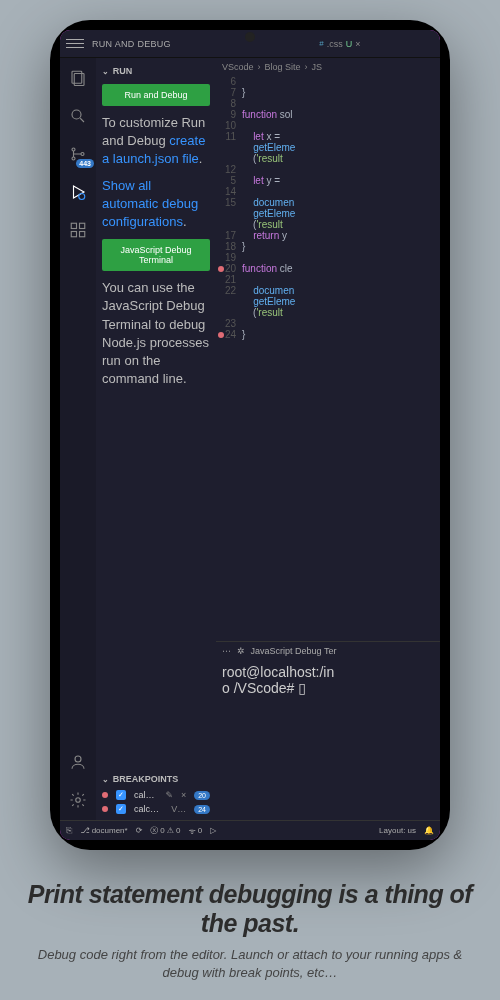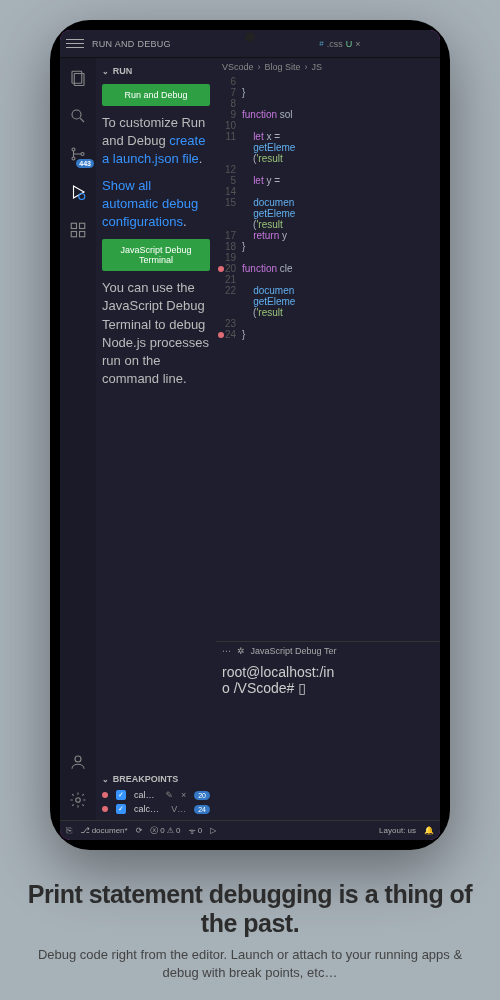--- a/index.html
+++ b/index.html
@@ -45,21 +45,21 @@
 .gutter { width: 26px; text-align: right; padding-right: 6px; color: #555; position: relative; }
 .bp-marker { position: absolute; left: 2px; top: 3px; width: 6px; height: 6px; border-radius: 50%; background: #e06c75; }
 .code-text { white-space: pre; color: #abb2bf; }
 .kw { color: #c678dd; }
 .fn { color: #61afef; }
 .str { color: #98c379; }
 .terminal-hdr { padding: 4px 6px; font-size: 9px; color: #aaa; border-top: 1px solid #333; display: flex; align-items: center; gap: 6px; }
 .terminal { padding: 4px 6px; font-family: Menlo, monospace; font-size: 14px; color: #ccc; height: 160px; }
 .statusbar { height: 20px; background: #1e1e2e; border-top: 1px solid #333; display: flex; align-items: center; padding: 0 6px; gap: 8px; font-size: 8px; color: #aaa; }
 .statusbar .sb-item { display: flex; align-items: center; gap: 2px; }
-.caption { position: absolute; bottom: 18px; left: 50%; transform: translateX(-50%); width: 460px; text-align: center; }
+.caption { position: absolute; bottom: 18px; left: 50%; transform: translateX(-50%); width: 460px; text-align: center; font-style: italic; }
 .caption h1 { font-size: 25px; font-weight: 700; color: #2c2c2c; margin-bottom: 8px; line-height: 1.15; font-family: 'Arial Black', sans-serif; letter-spacing: -0.5px; }
 .caption p { font-size: 13px; color: #444; line-height: 1.4; }
 </style>
 </head>
 <body>
 
 <div class="phone">
 <div class="screen">
 
 <div class="topbar">

